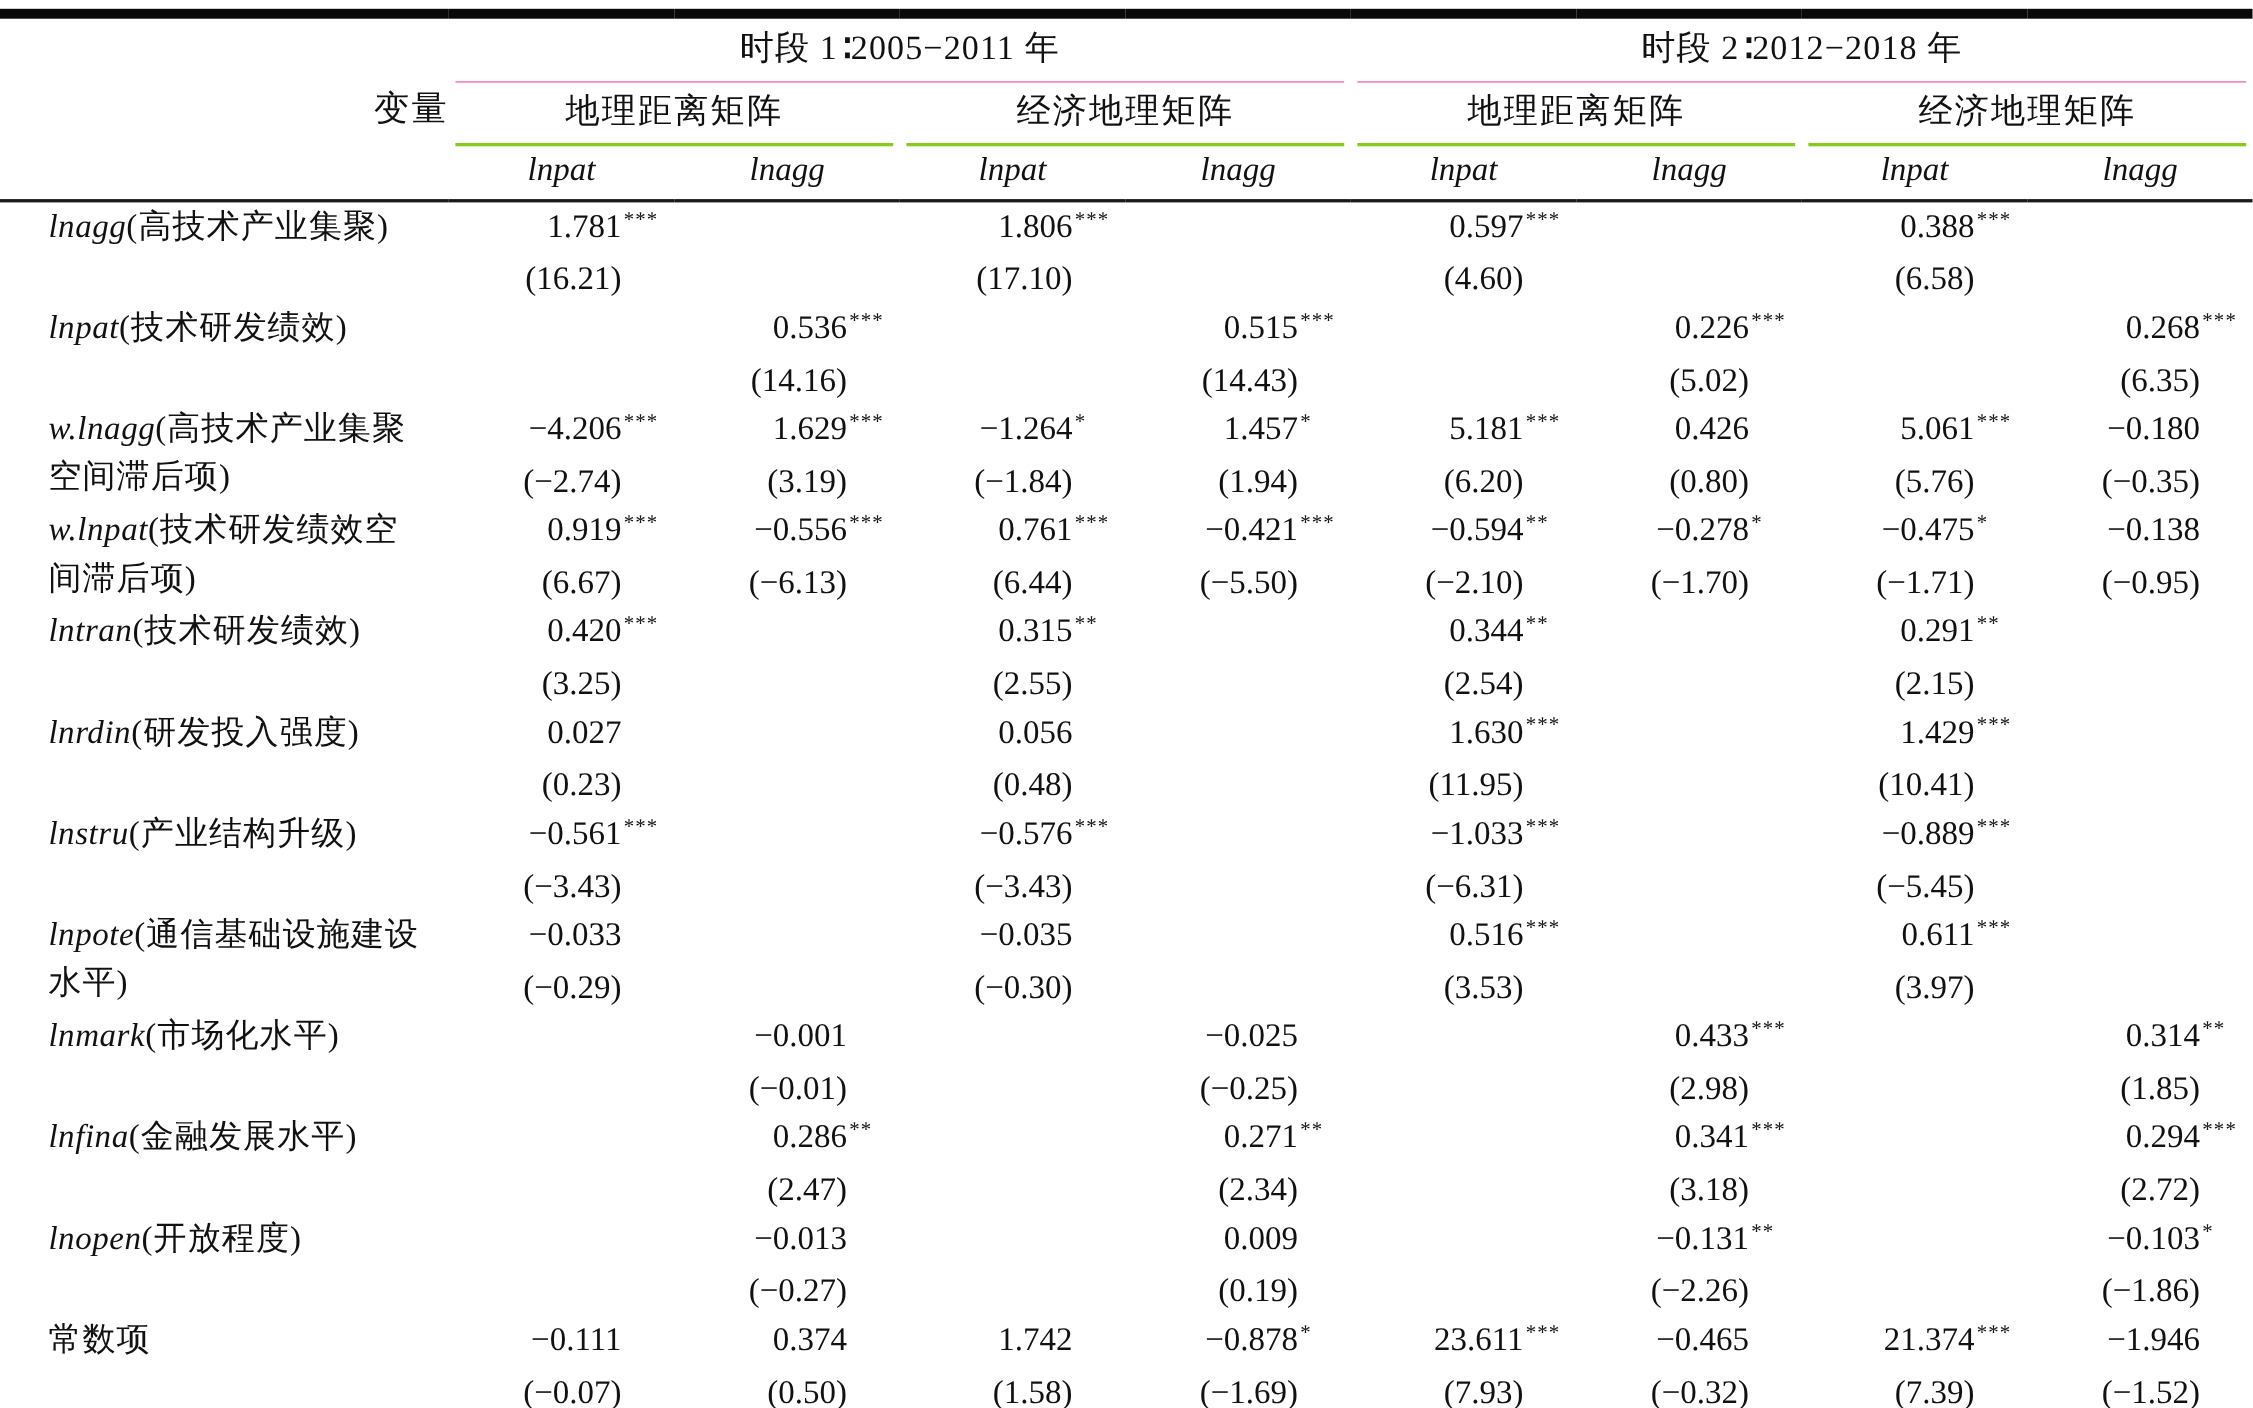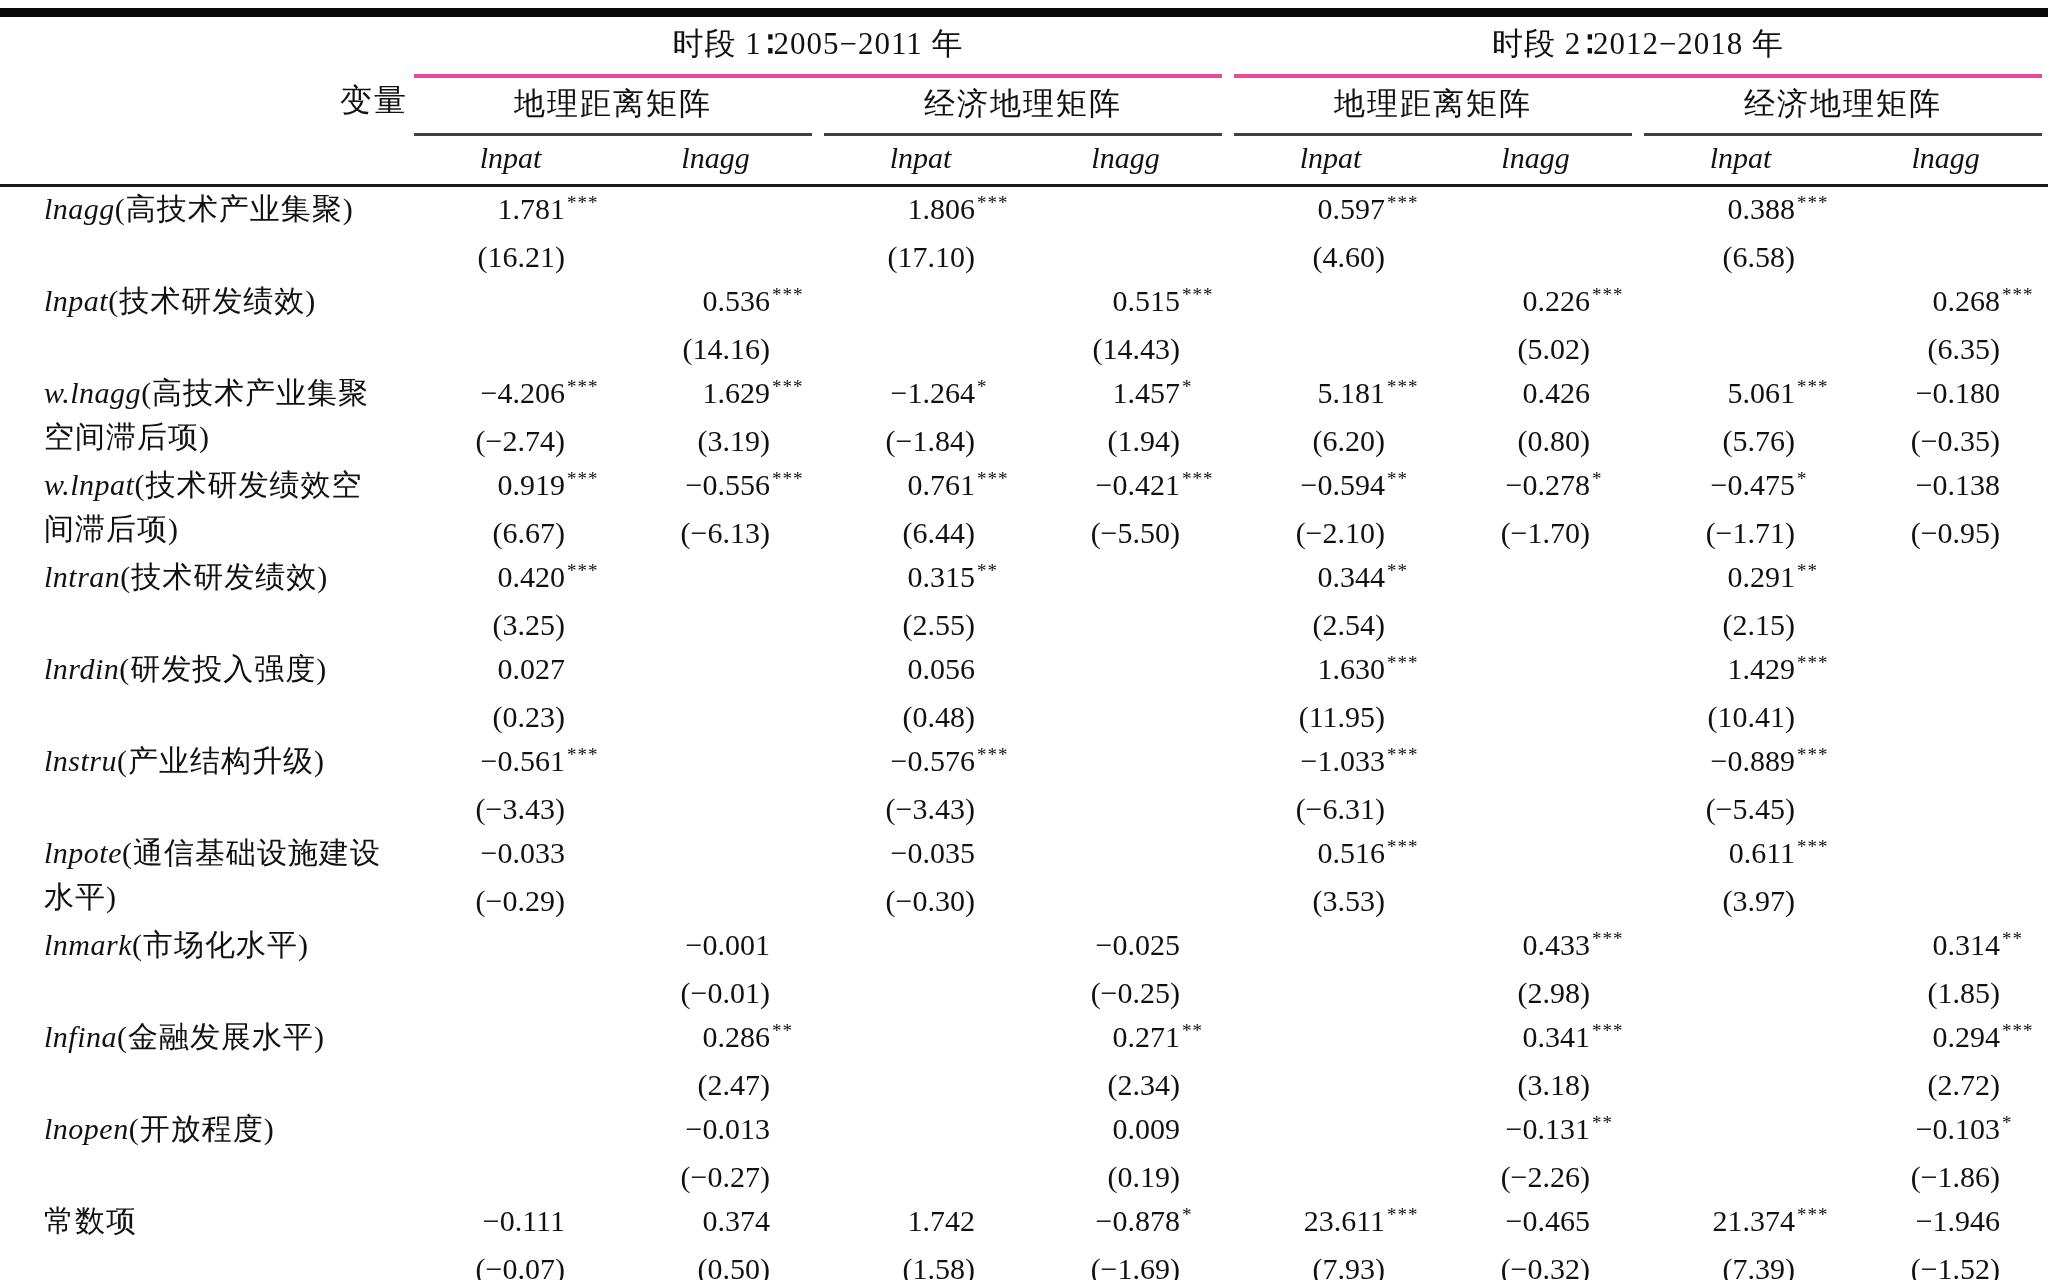--- a/index.html
+++ b/index.html
@@ -34,28 +34,28 @@
     font-size: 32px;
     text-align: right;
     vertical-align: middle;
     letter-spacing: 2px;
   }
   th.period, th.matrix { padding: 0 6px; vertical-align: bottom; }
   th.period .hrule {
     font-size: 31px;
     letter-spacing: 1px;
     padding: 6px 0 9px 0;
-    border-bottom: 4px solid #ec4899;
+    border-bottom: 1px solid #ec4899;
     text-align: center;
   }
   th.matrix .hrule {
     font-size: 31px;
     letter-spacing: 2px;
     padding: 5px 0 8px 0;
-    border-bottom: 3px solid #404040;
+    border-bottom: 3px solid #84cc16;
     text-align: center;
   }
   tr.depsrow th {
     font-size: 30px;
     font-style: italic;
     text-align: center;
     padding: 5px 0 9px 0;
   }
   thead { border-bottom: 3px solid #1a1a1a; }
 

